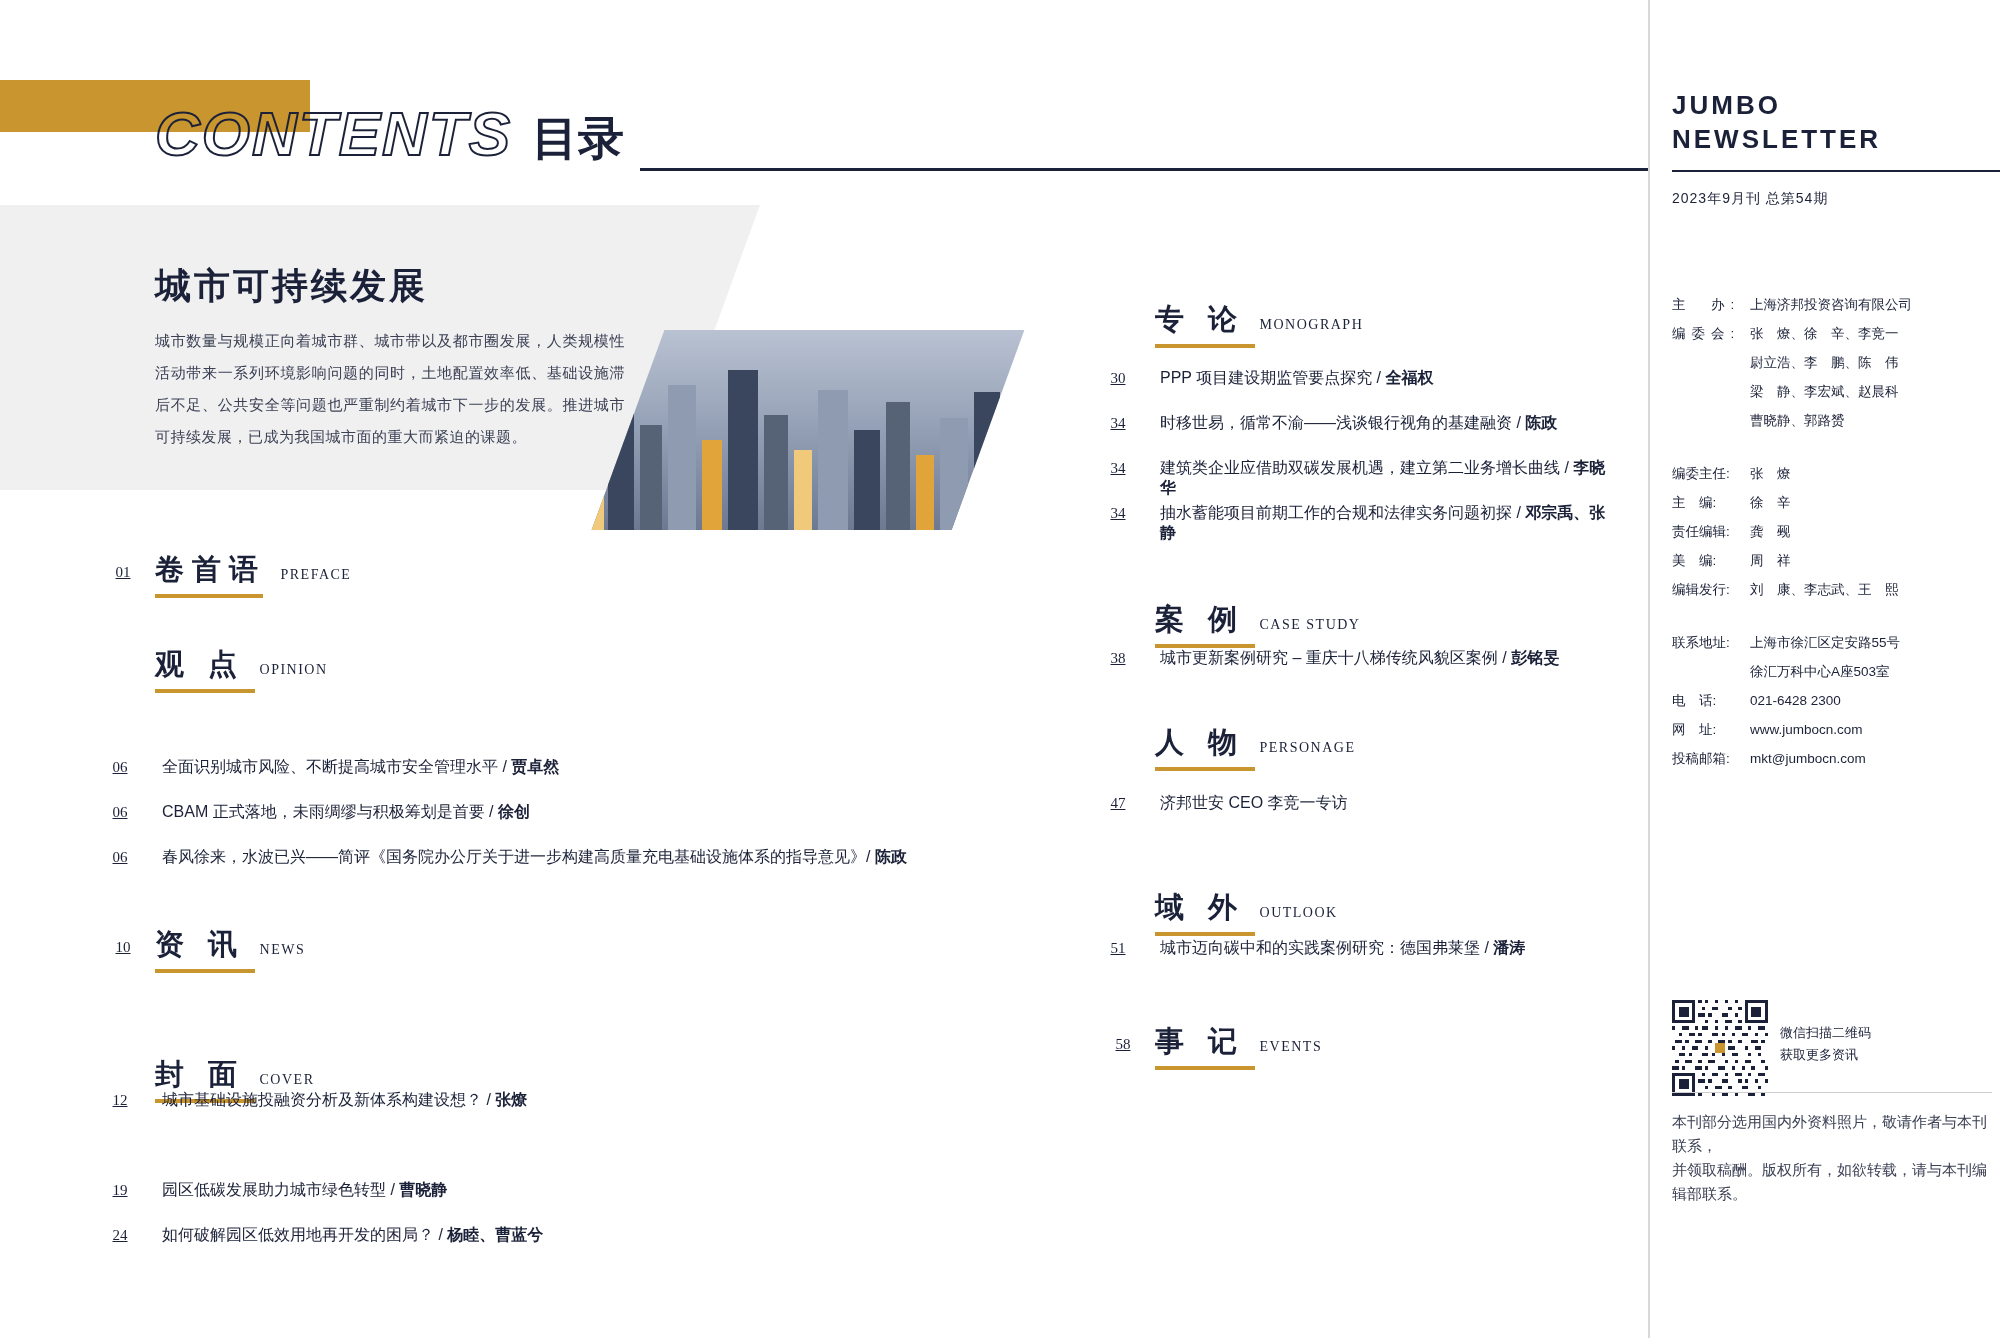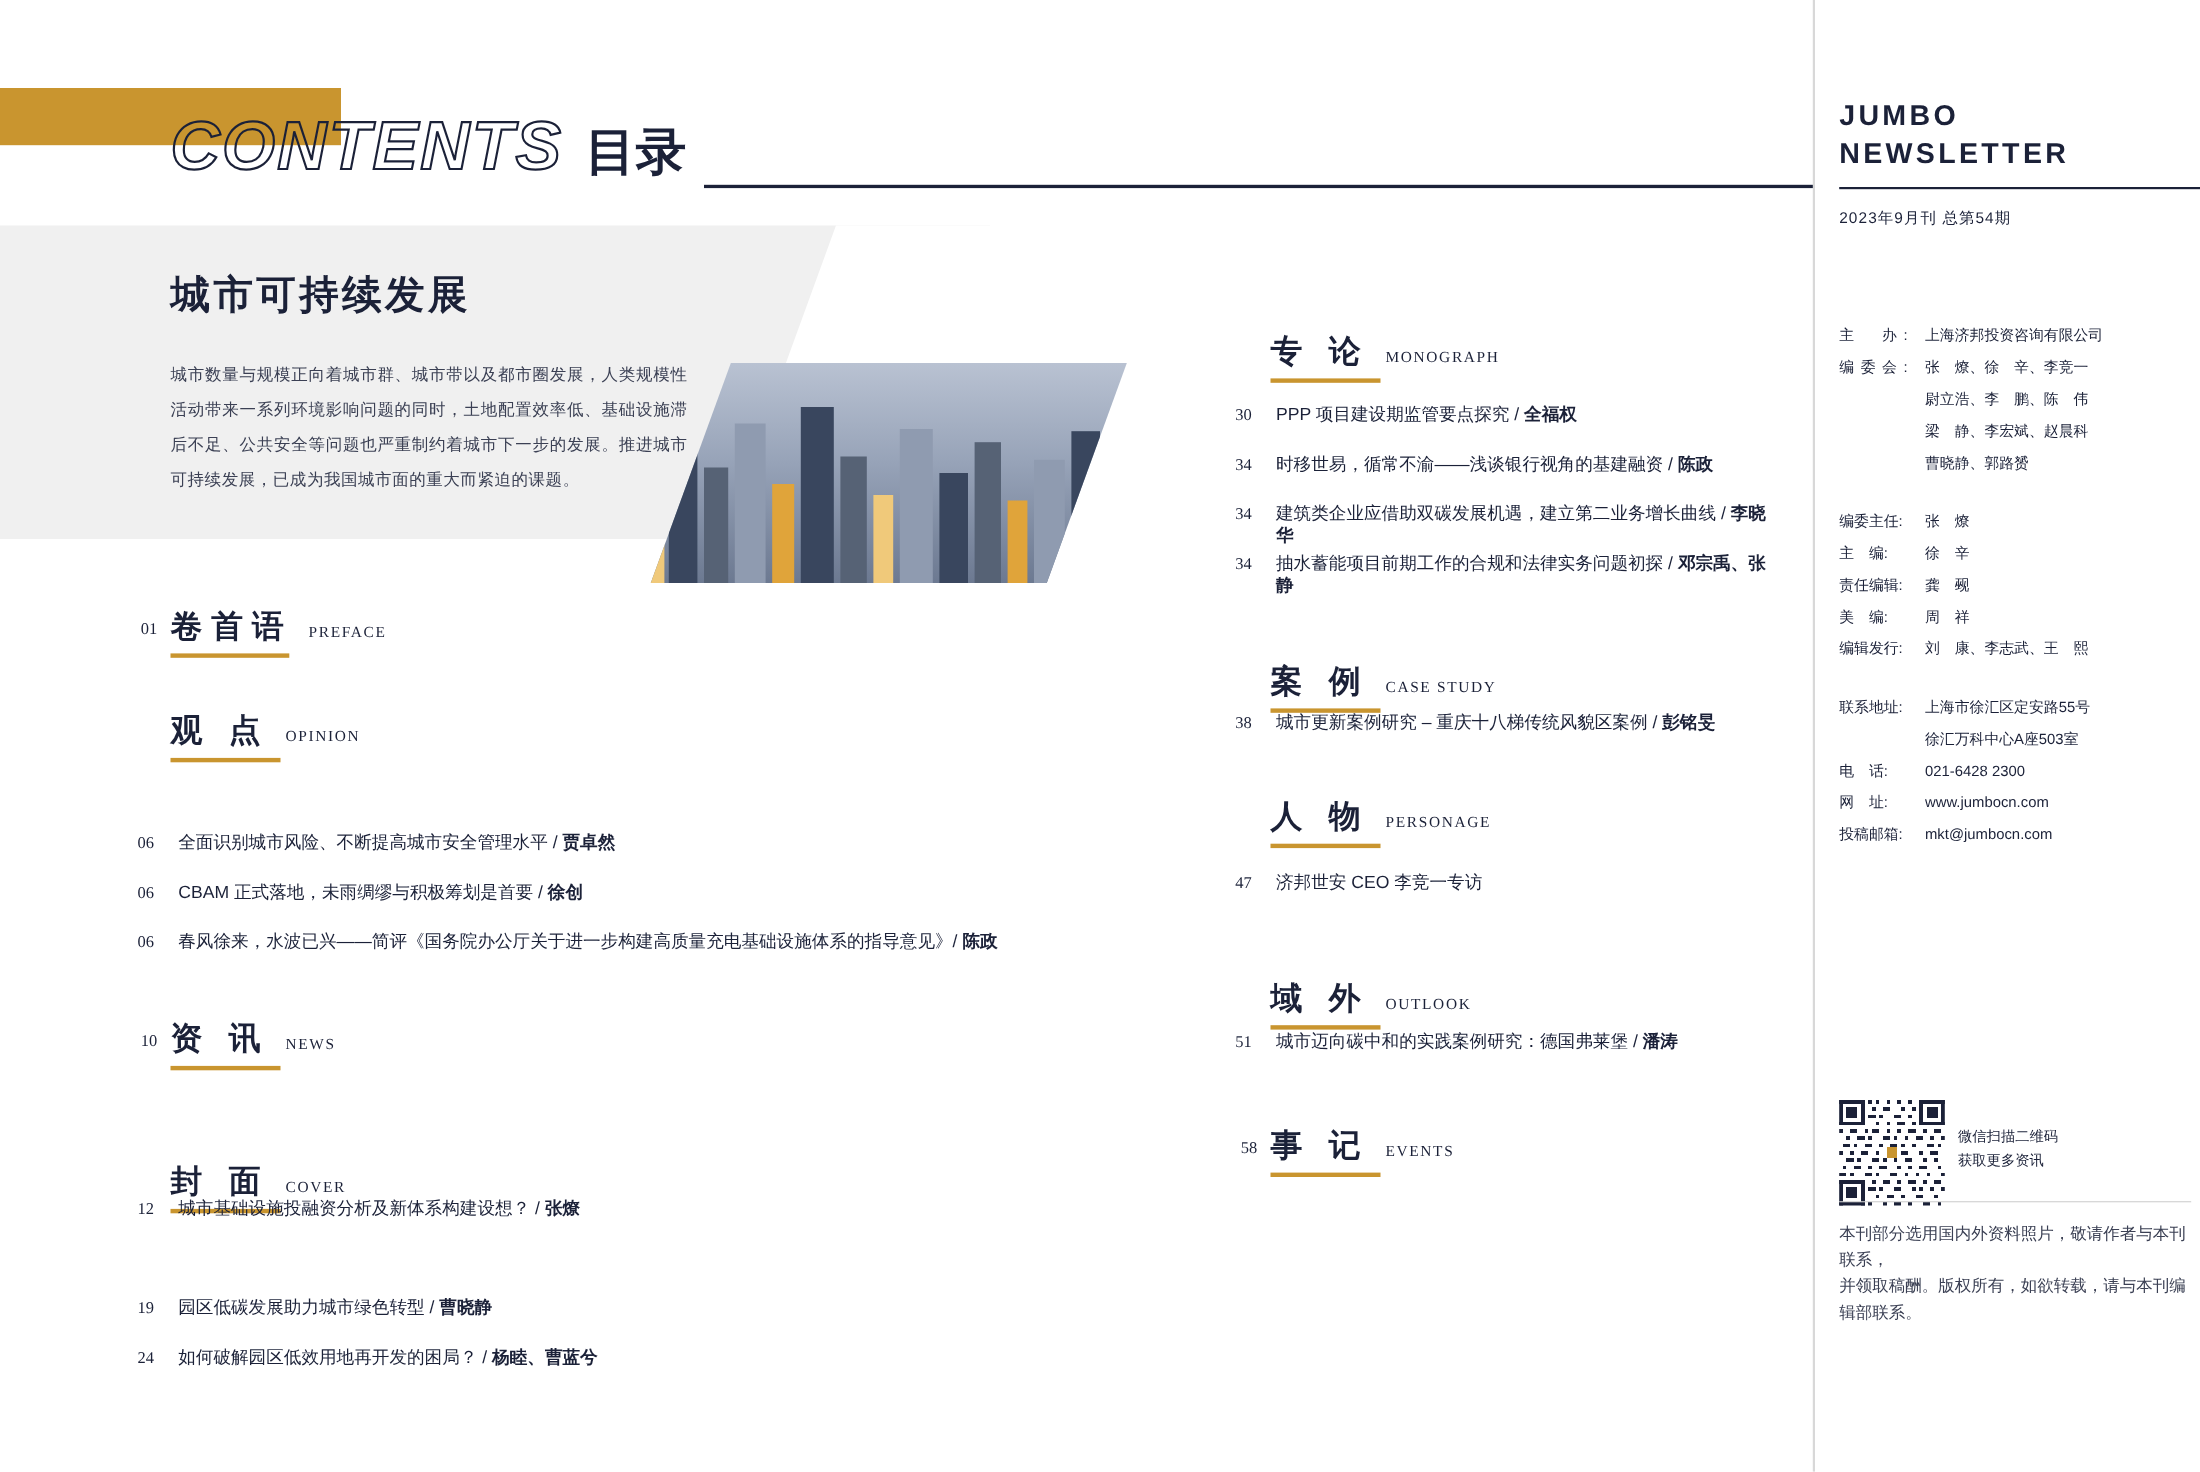--- a/index.html
+++ b/index.html
@@ -39,21 +39,21 @@
   .grey-band{
     position:absolute;left:0;top:205px;width:900px;height:285px;
     background:#f0f0f0;
   }
   .grey-band-slant{
     position:absolute;left:760px;top:205px;width:200px;height:285px;
     background:#ffffff;
     transform:skewX(-20deg);transform-origin:top left;
   }
   .band-title{
-    position:absolute;left:155px;top:244px;
+    position:absolute;left:155px;top:262px;
     font-size:36px;font-weight:bold;letter-spacing:3px;color:#1b2138;
   }
   .band-text{
     position:absolute;left:155px;top:325px;width:470px;
     font-size:15px;line-height:32px;color:#3b4054;
     text-align:justify;
     letter-spacing:0.5px;
   }
 
   
@@ -85,22 +85,22 @@
   }
   .sec-en{
     font-size:14px;letter-spacing:1.5px;color:#1b2138;
     font-family:"Liberation Serif", serif;
     margin-left:10px;
   }
   .row{
     position:relative;font-size:16px;color:#1b2138;line-height:20px;
   }
   .pg{
-    position:absolute;left:0;top:0;width:40px;text-align:right;
-    font-size:15px;color:#1b2138;font-family:"Liberation Serif", serif;
+    position:absolute;left:0;top:0;width:40px;text-align:center;
+    font-size:15px;color:#1b2138;font-family:"Liberation Serif", serif;text-decoration:underline;
   }
   .txt{margin-left:62px;display:block;}
   .au{font-weight:bold;}
 
   
   .v-divider{
     position:absolute;left:1648px;top:0;width:2px;height:1338px;background:#d8d8d8;
   }
 
   

